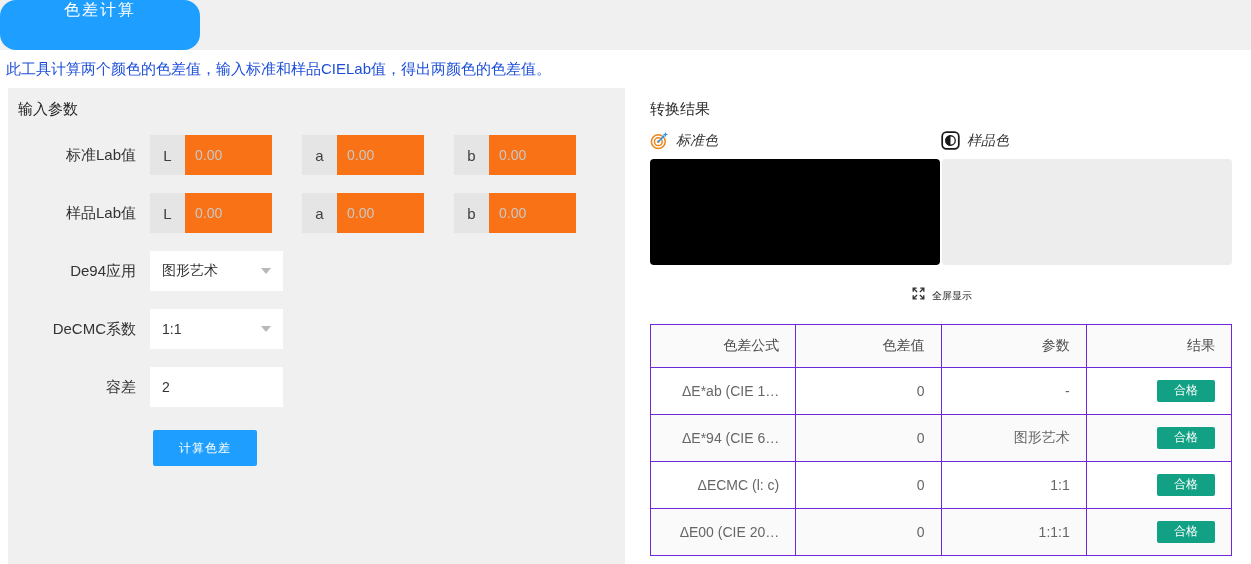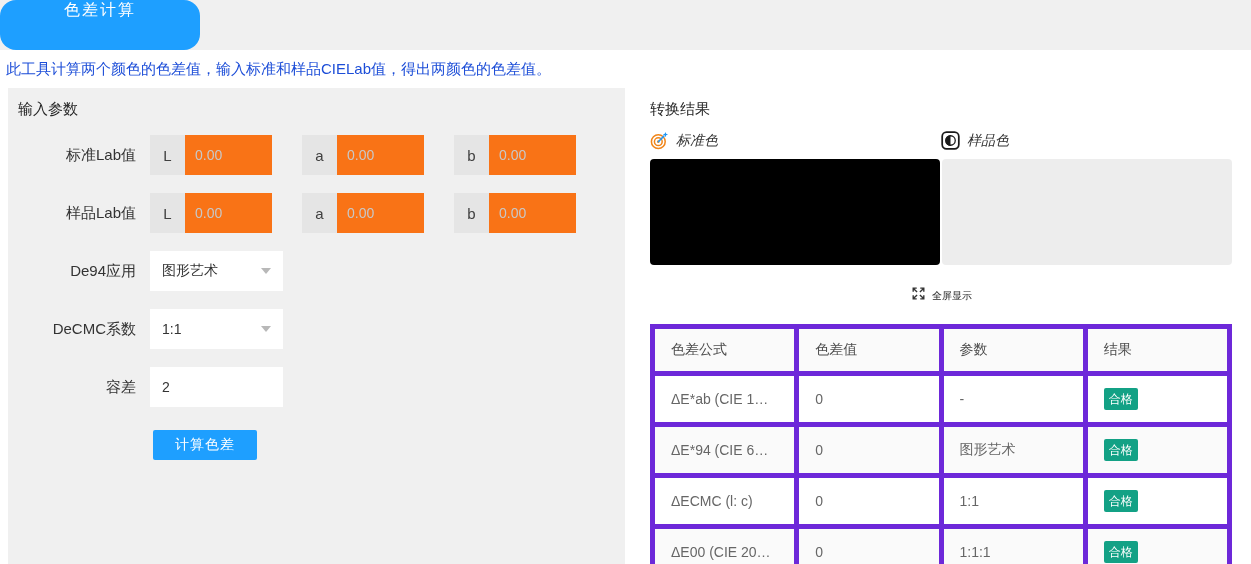--- a/index.html
+++ b/index.html
@@ -33,45 +33,45 @@
   .select-box { width:133px; height:40px; background:#fff; display:flex;
     align-items:center; padding:0 12px; font-size:14px; color:#333; cursor:pointer;
     position:relative; }
   .select-box .sel-text { flex:1; }
   .chevron { width:0; height:0; border-left:5px solid transparent;
     border-right:5px solid transparent; border-top:6px solid #b8b8b8; }
   .plain-input { width:133px; height:40px; border:none; outline:none; background:#fff;
     padding:0 12px; font-size:14px; color:#333;
     font-family:"Liberation Sans","DejaVu Sans",sans-serif; }
   .btn-row { margin-top:23px; }
-  .calc-btn { margin-left:135px; width:104px; height:30px; background:#1e9fff;
-    color:#fff; border:none; border-radius:2px; font-size:14px; cursor:pointer;
+  .calc-btn { margin-left:135px; width:104px; height:36px; background:#1e9fff;
+    color:#fff; border:none; border-radius:2px; font-size:12px; cursor:pointer;
     letter-spacing:1px; font-family:"Liberation Sans","DejaVu Sans",sans-serif; }
 
   
   .right-panel { flex:1; margin-left:25px; padding-right:19px; }
   .right-panel .panel-title { margin-top:12px; margin-bottom:12px; }
   .swatch-labels { display:flex; margin-bottom:9px;font-style:italic; }
   .swatch-label { width:50%; display:flex; align-items:center; font-size:14px;
     color:#333; }
   .swatch-label svg { margin-right:7px; }
   .swatches { display:flex; gap:2px; height:106px; }
   .swatch { width:50%; height:100%; border-radius:4px; }
   .fullscreen { text-align:center; margin:20px 0 21px; font-size:10px; color:#262626;
     cursor:pointer; }
   .fullscreen svg { vertical-align:-3px; margin-right:2px; }
 
   table.result { width:100%; border-collapse:collapse; font-size:14px; color:#666;
     table-layout:fixed; }
-  table.result th, table.result td { border:5px solid #6d28d9; padding:12px 16px;
-    text-align:left; white-space:nowrap; overflow:hidden; }
+  table.result th, table.result td { border:1px solid #6d28d9; padding:12px 16px;
+    text-align:right; white-space:nowrap; overflow:hidden; }
   table.result th { background:#fafafa; font-weight:400; color:#4d4d4d; }
   table.result tbody tr:nth-child(even) td { background:#fafafa; }
   .badge { display:inline-block; background:#13a185; color:#fff; font-size:12px;
-    padding:3px 5px; border-radius:2px; line-height:16px; }
+    padding:3px 17px; border-radius:2px; line-height:16px;font-family:Liberation Mono, monospace; }
 </style>
 </head>
 <body>
 
 <div class="tabbar">
   <div class="tab">
     <span>色差计算</span>
   </div>
 </div>
 

